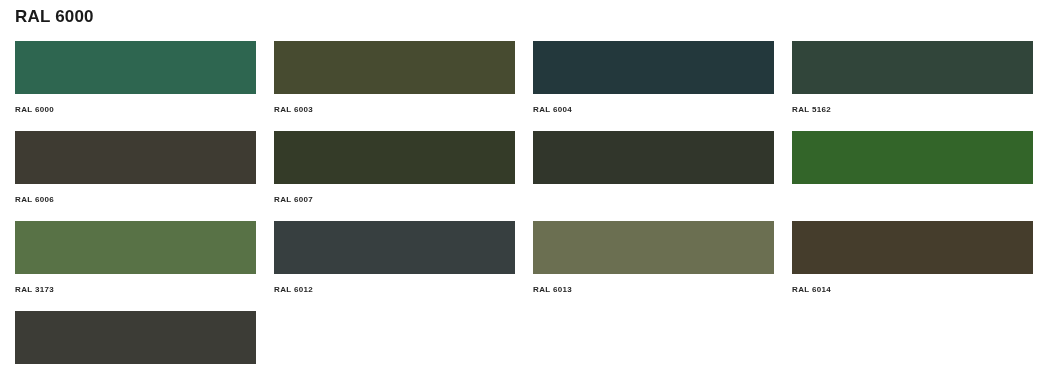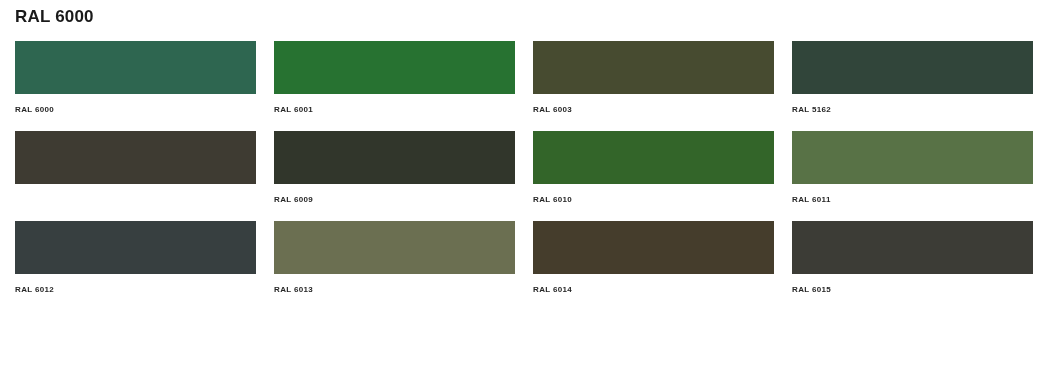--- a/index.html
+++ b/index.html
@@ -72,45 +72,48 @@
 <div class="page">
 
   <h1 class="page-title">RAL 6000</h1>
 
   <div class="swatch-grid">
       <div class="swatch-cell">
         <span class="swatch-chip" style="background: rgb(46, 102, 80);"></span>
         <span class="swatch-label">RAL 6000</span>
       </div>
       <div class="swatch-cell">
-        <span class="swatch-chip" style="background: rgb(39, 114, 49);"></span>
-        <span class="swatch-label">RAL 6001</span>
+        <span class="swatch-chip" style="background: rgb(71, 75, 48);"></span>
+        <span class="swatch-label">RAL 6003</span>
       </div>
       <div class="swatch-cell">
-        <span class="swatch-chip" style="background: rgb(71, 75, 48);"></span>
-        <span class="swatch-label">RAL 6003</span>
+        <span class="swatch-chip" style="background: rgb(35, 56, 60);"></span>
+        <span class="swatch-label">RAL 6004</span>
       </div>
       <div class="swatch-cell">
         <span class="swatch-chip" style="background: rgb(49, 69, 58);"></span>
         <span class="swatch-label">RAL 5162</span>
       </div>
       <div class="swatch-cell">
         <span class="swatch-chip" style="background: rgb(62, 59, 50);"></span>
+        <span class="swatch-label">RAL 6006</span>
+      </div>
+      <div class="swatch-cell">
+        <span class="swatch-chip" style="background: rgb(52, 59, 40);"></span>
+        <span class="swatch-label">RAL 6007</span>
       </div>
       <div class="swatch-cell">
         <span class="swatch-chip" style="background: rgb(49, 54, 43);"></span>
-        <span class="swatch-label">RAL 6009</span>
       </div>
       <div class="swatch-cell">
         <span class="swatch-chip" style="background: rgb(51, 101, 41);"></span>
-        <span class="swatch-label">RAL 6010</span>
       </div>
       <div class="swatch-cell">
         <span class="swatch-chip" style="background: rgb(88, 114, 70);"></span>
-        <span class="swatch-label">RAL 6011</span>
+        <span class="swatch-label">RAL 3173</span>
       </div>
       <div class="swatch-cell">
         <span class="swatch-chip" style="background: rgb(55, 63, 64);"></span>
         <span class="swatch-label">RAL 6012</span>
       </div>
       <div class="swatch-cell">
         <span class="swatch-chip" style="background: rgb(107, 111, 81);"></span>
         <span class="swatch-label">RAL 6013</span>
       </div>
       <div class="swatch-cell">

